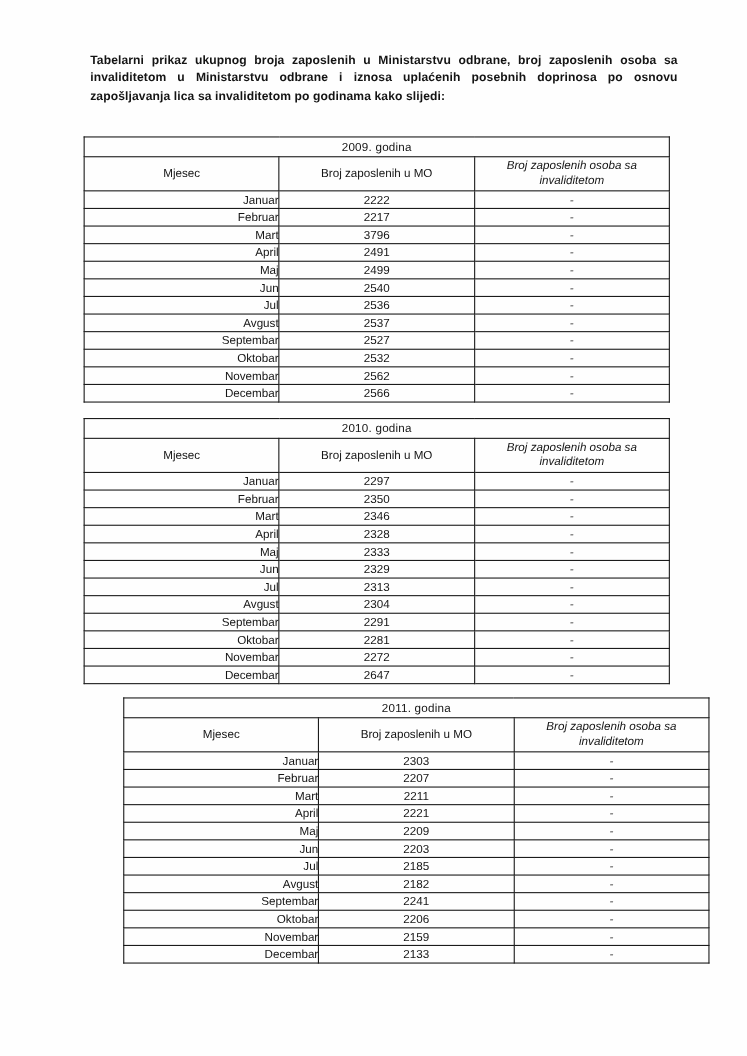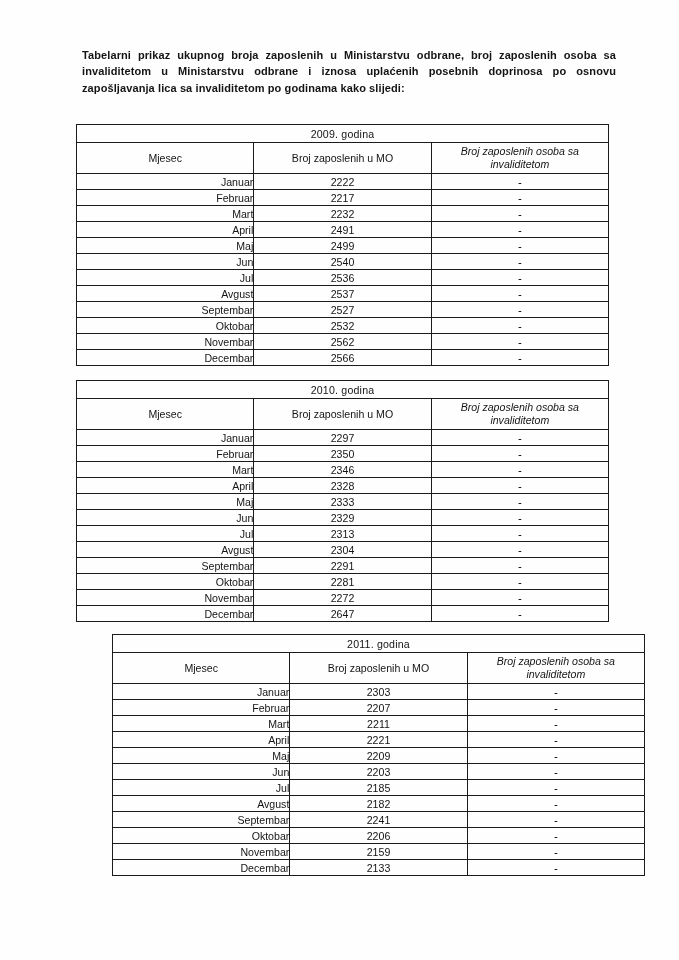--- a/index.html
+++ b/index.html
@@ -130,21 +130,21 @@
             <td class="cell-count col-count">2222</td>
             <td class="cell-disab col-disab">-</td>
           </tr>
           <tr>
             <td class="cell-month col-month">Februar</td>
             <td class="cell-count col-count">2217</td>
             <td class="cell-disab col-disab">-</td>
           </tr>
           <tr>
             <td class="cell-month col-month">Mart</td>
-            <td class="cell-count col-count">2232</td>
+            <td class="cell-count col-count">3796</td>
             <td class="cell-disab col-disab">-</td>
           </tr>
           <tr>
             <td class="cell-month col-month">April</td>
             <td class="cell-count col-count">2491</td>
             <td class="cell-disab col-disab">-</td>
           </tr>
           <tr>
             <td class="cell-month col-month">Maj</td>
             <td class="cell-count col-count">2499</td>

